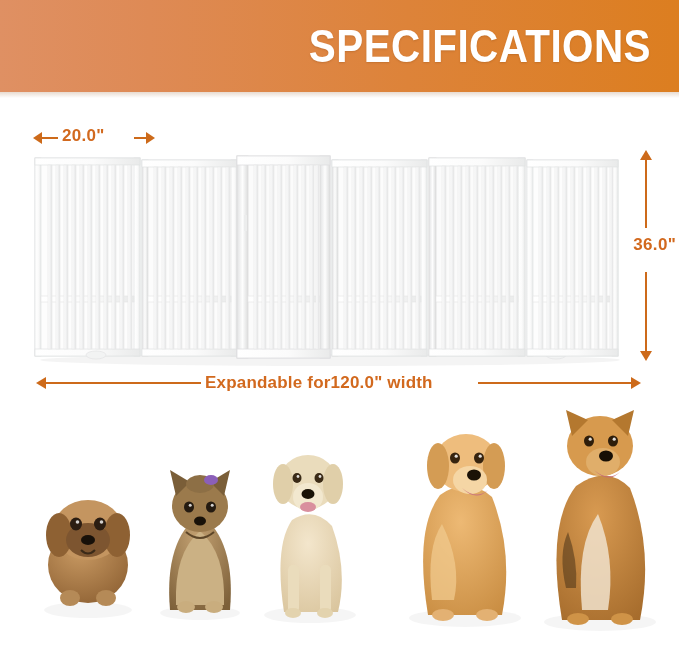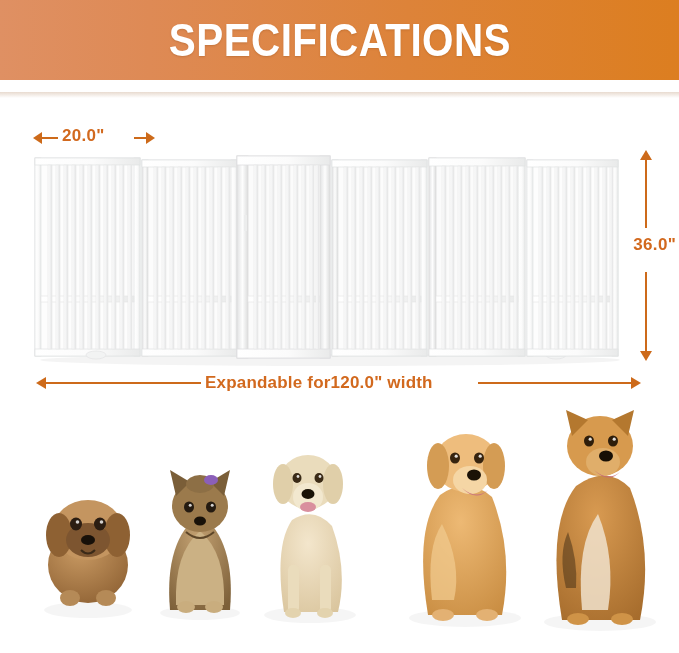--- a/index.html
+++ b/index.html
@@ -1,22 +1,22 @@
 <!DOCTYPE html>
 <html><head>
 <meta charset="utf-8">
 <style>
   html,body{margin:0;padding:0;background:#ffffff;}
   body{width:679px;height:653px;position:relative;overflow:hidden;
        font-family:"Liberation Sans",sans-serif;}
 
   
-  #banner{position:absolute;left:0;top:0;width:679px;height:80px;
+  #banner{position:absolute;left:0;top:0;width:679px;height:92px;
           background:linear-gradient(90deg,#e091620%,#dd7f22 100%);
-          display:flex;align-items:center;justify-content:center;}
+          display:flex;align-items:center;justify-content:flex-end;}
   #banner-inner{position:absolute;left:0;top:0;width:100%;height:100%;
           background:linear-gradient(90deg,#df9063 0%,#de8a55 22%,#dd8339 60%,#dc7e20 100%);}
   #banner-shadow{position:absolute;left:0;top:92px;width:679px;height:6px;
           background:linear-gradient(180deg,rgba(150,90,40,.22),rgba(150,90,40,0));}
   #banner-title{position:relative;z-index:2;color:#ffffff;
           font-size:47px;font-weight:bold;letter-spacing:.5px;
           transform:scaleX(.86);transform-origin:center;
           line-height:92px;white-space:nowrap;
           text-shadow:0 1px 2px rgba(120,60,10,.25);}
 

